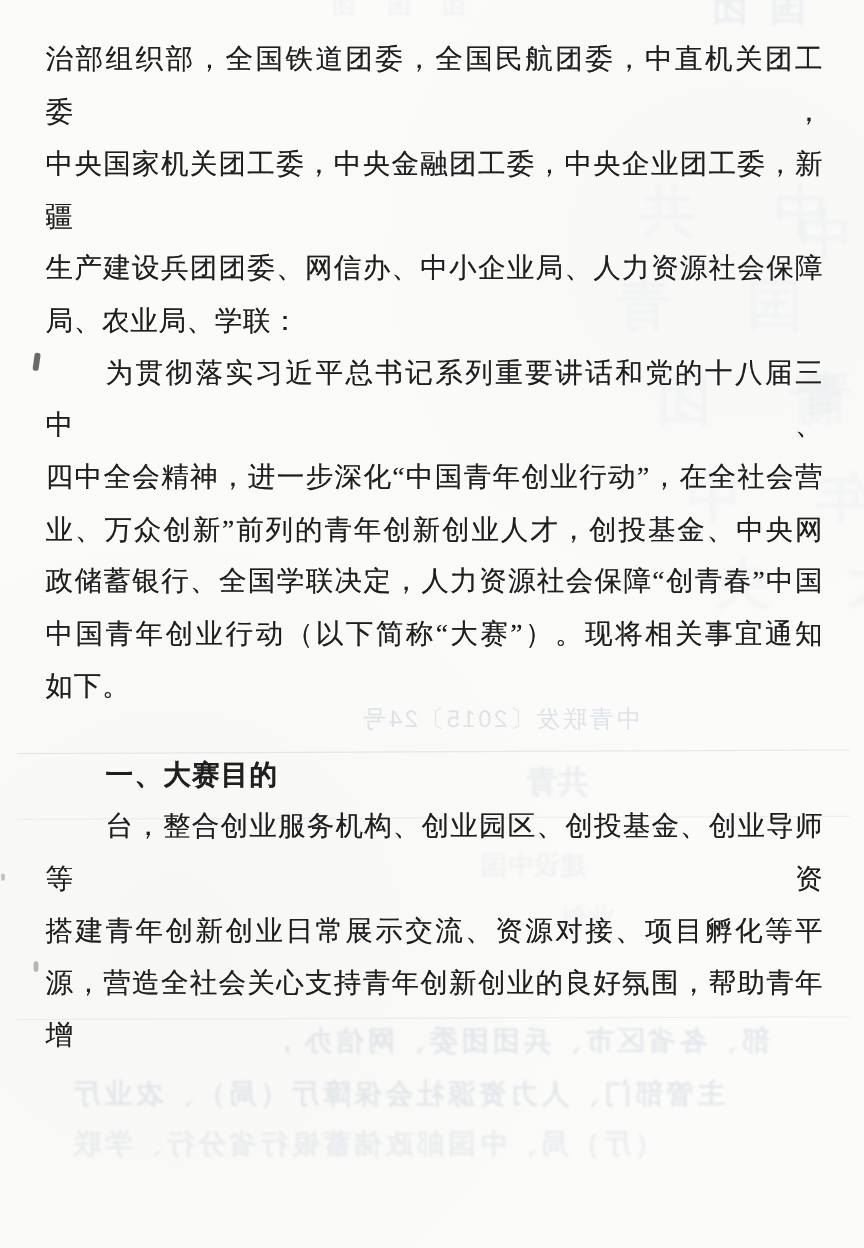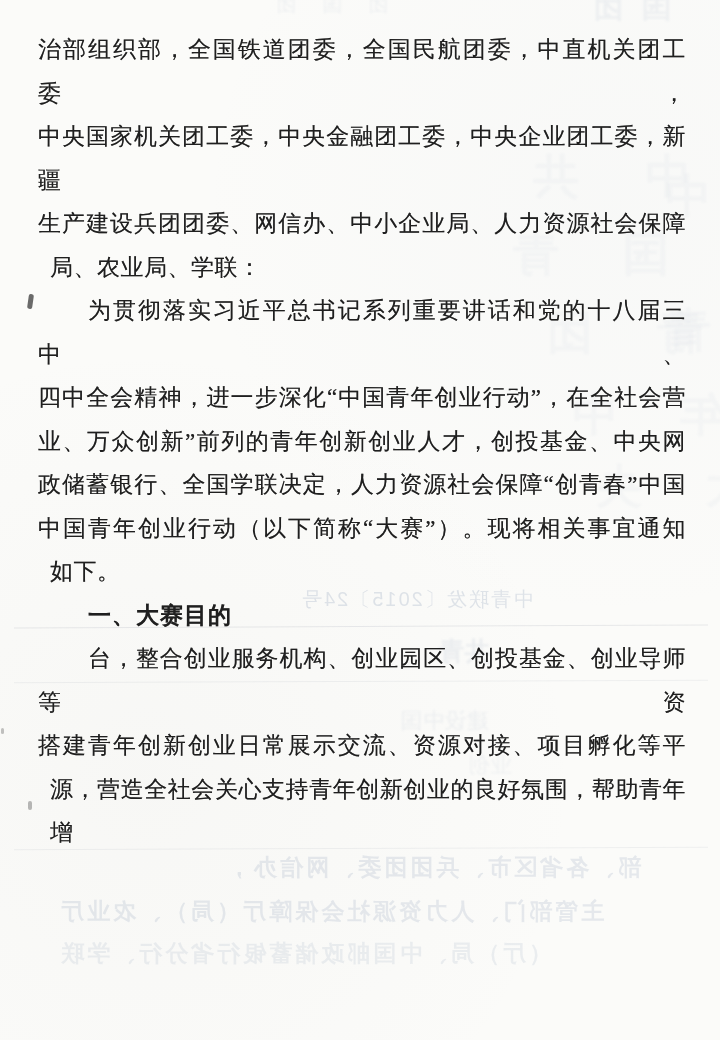--- a/index.html
+++ b/index.html
@@ -20,28 +20,28 @@
     position:absolute;left:38px;top:28px;width:648px;z-index:3;
     color:#1f1f1f;font-size:23px;line-height:43.5px;
     letter-spacing:0.5px;
   }
   .para .line{
     text-align:justify;text-align-last:justify;
     white-space:normal;
   }
   .para .line:last-child{
     text-align-last:left;
-    margin-left:12px;
   }
   .indent-first .line:first-child{text-indent:50px;}
   .heading{
     font-family:"Liberation Sans","DejaVu Sans",sans-serif;
     font-weight:700;
     text-indent:50px;
     letter-spacing:1px;
+    margin-top:30px;
   }
   
   .content{ text-shadow:0 0 0.4px rgba(30,30,30,0.55); }
 
   
   .ghost{position:absolute;inset:0;z-index:1;pointer-events:none;
     font-family:"Liberation Sans","DejaVu Sans",sans-serif;color:#8fa0ba;}
   .ghost .gbig{position:absolute;font-weight:700;font-size:46px;letter-spacing:64px;
     opacity:.055;transform:scaleX(-1);filter:blur(1.2px);white-space:nowrap;}
   .ghost .gbig:nth-child(1){left:468px;top:146px;}

